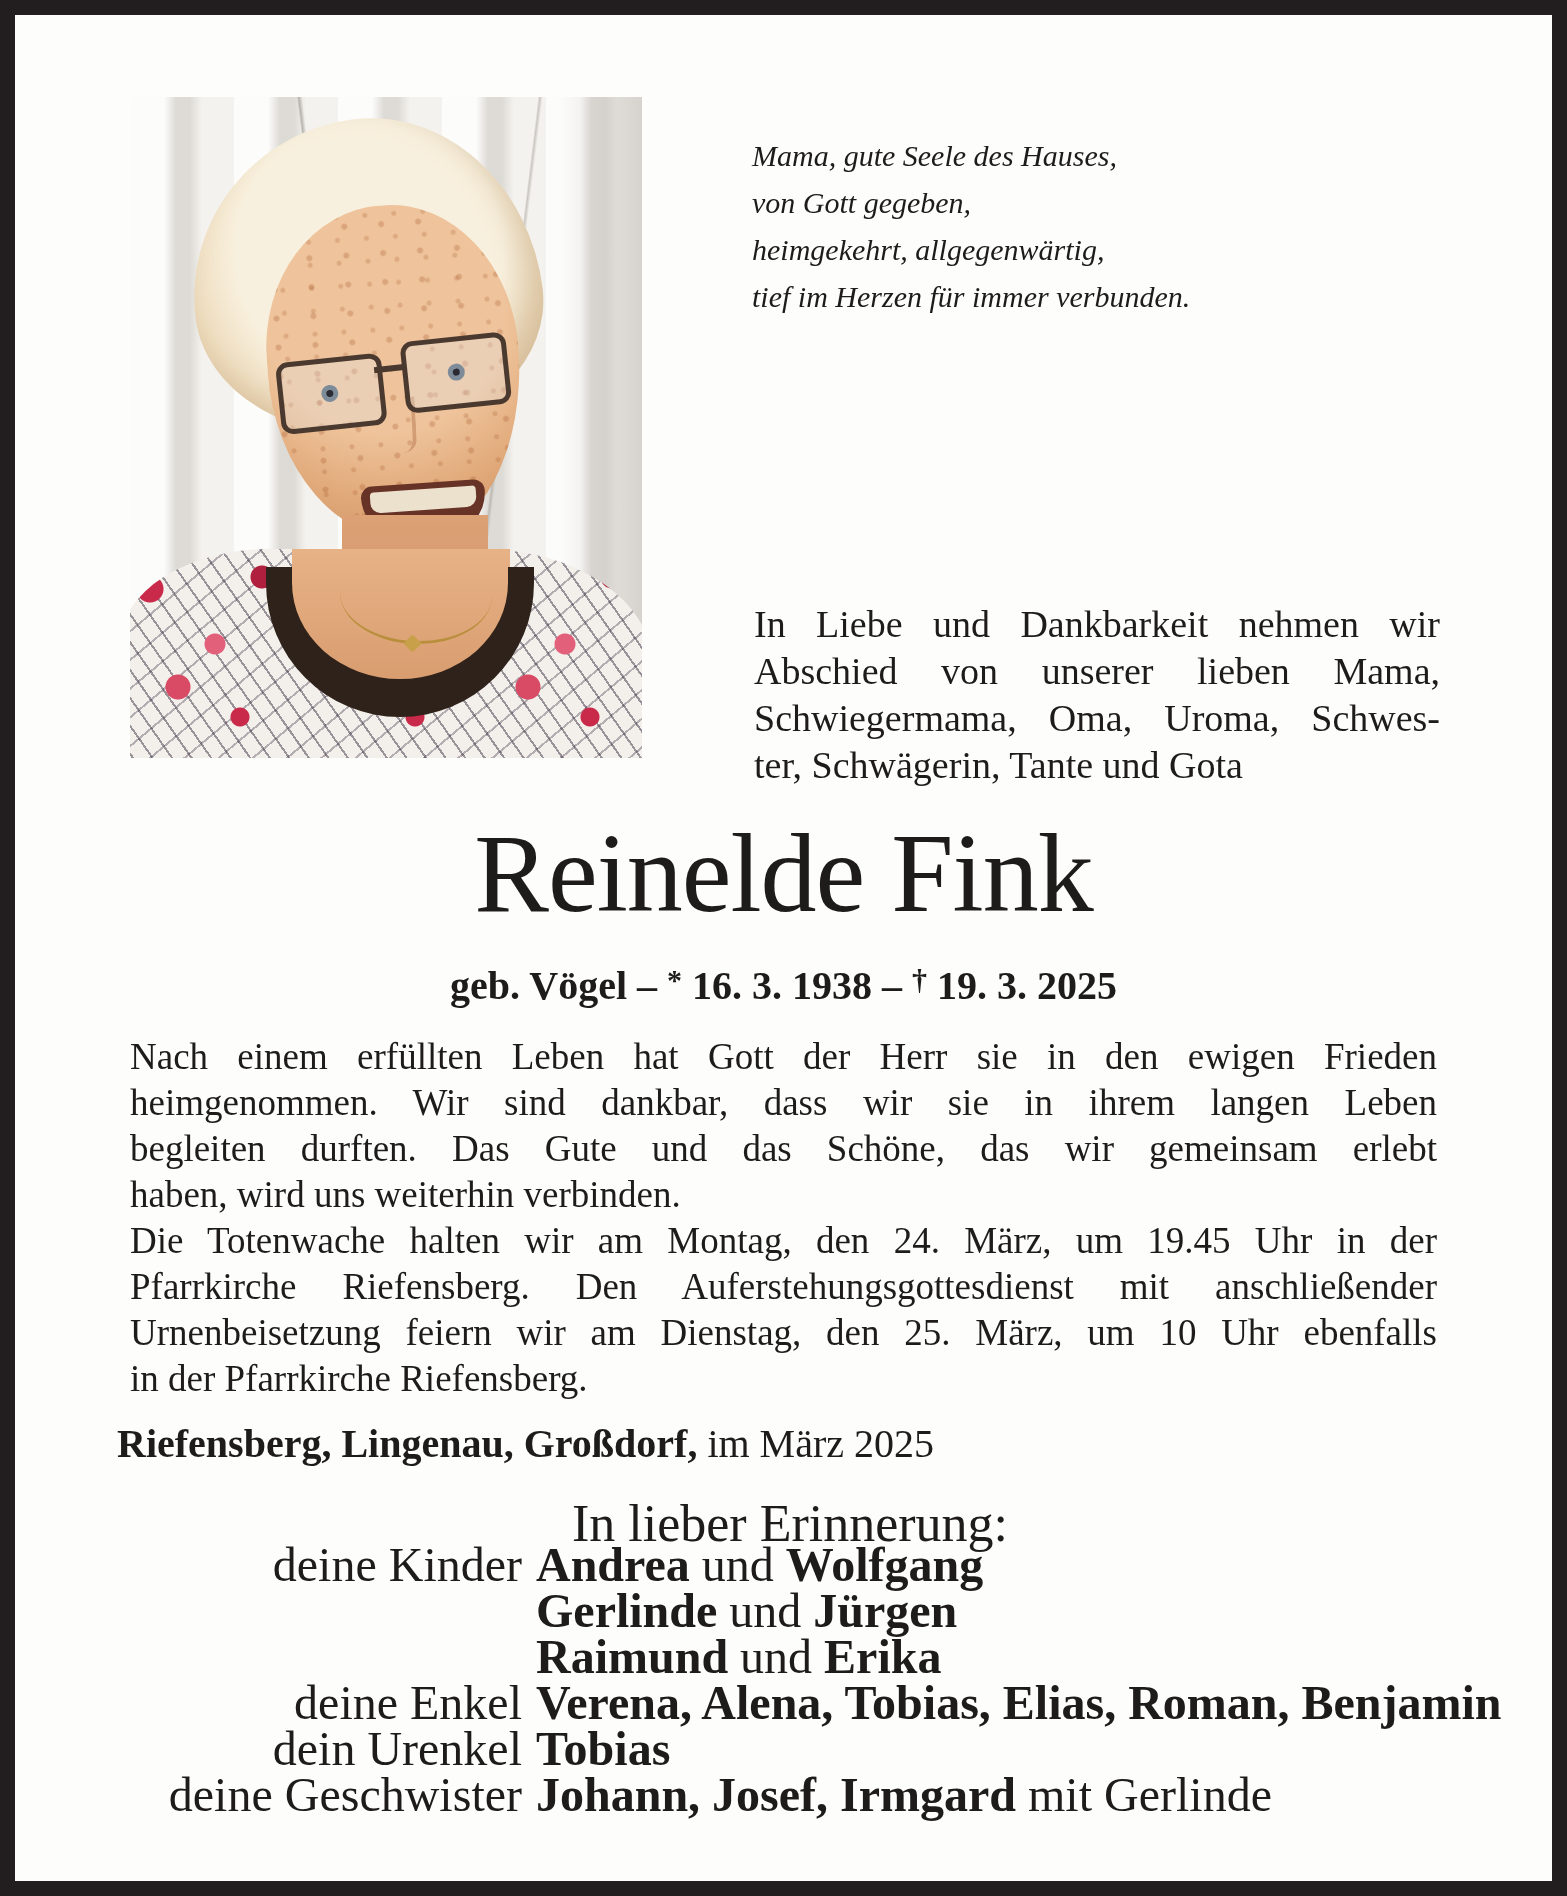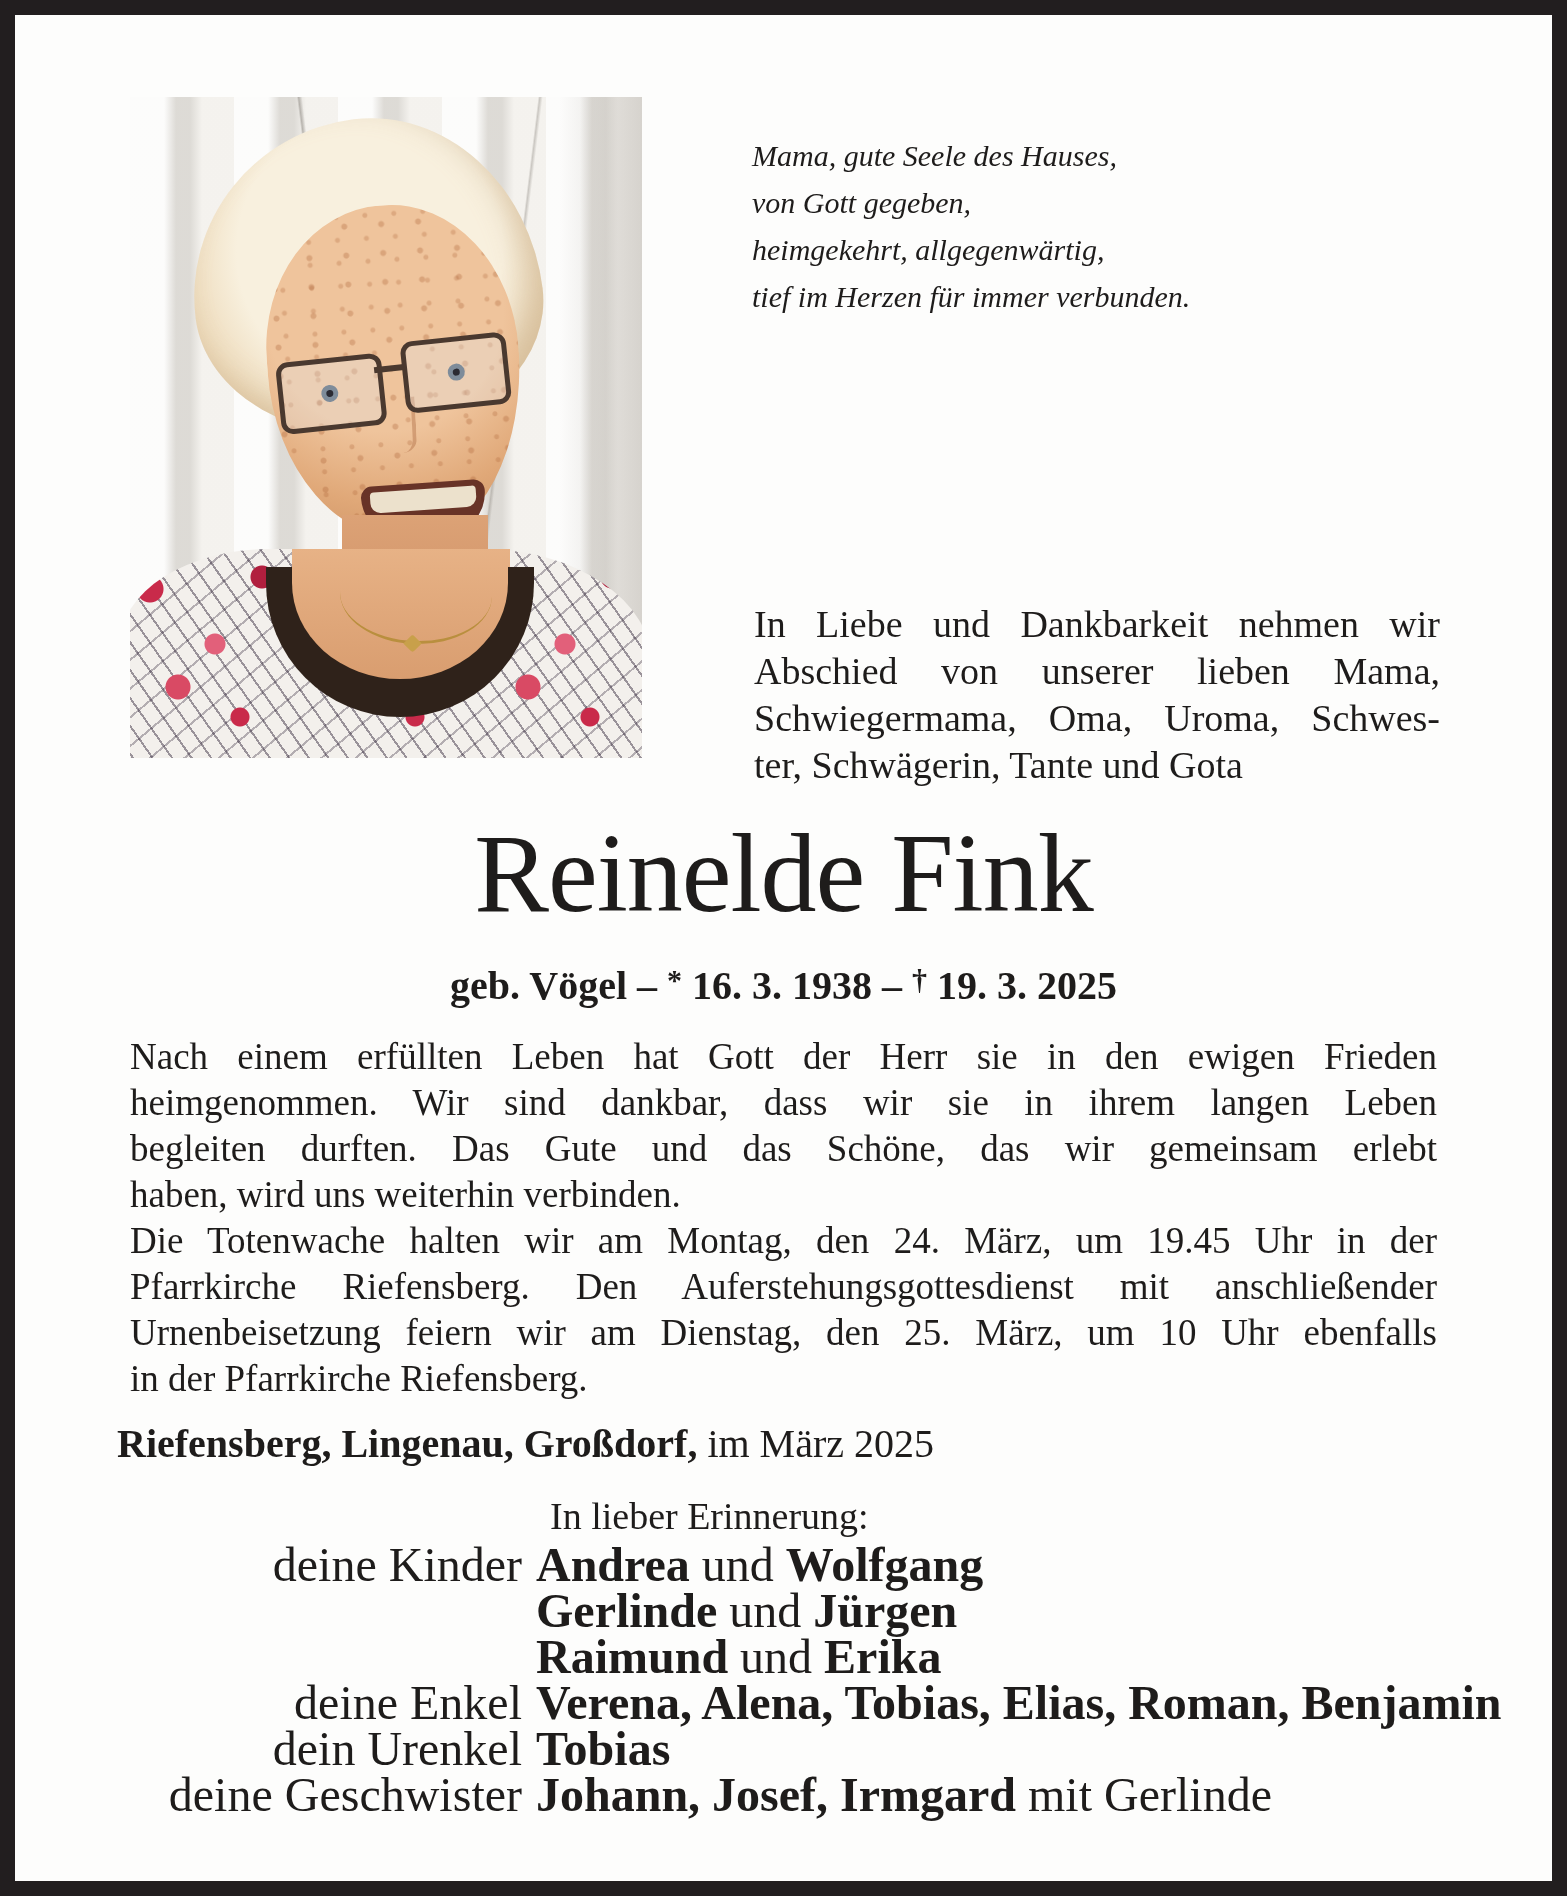--- a/index.html
+++ b/index.html
@@ -82,21 +82,21 @@
   .name{
     position:absolute;left:0;top:812px;width:100%;margin:0;text-align:center;
     font-size:112px;font-weight:400;line-height:1.1;letter-spacing:-1px;
   }
   .vitals{position:absolute;left:0;top:962px;width:100%;text-align:center;font-size:40px;font-weight:700;}
   .vitals span{margin:0 5px;text-align:center;}
   .sym{position:relative;top:-9px;font-size:30px;margin:0 2px;}
   .bodytext{position:absolute;left:130px;top:1034px;width:1307px;font-size:37px;line-height:46px;}
   .signoff{position:absolute;left:117px;top:1420px;font-size:40px;}
   .signoff .places{font-weight:700;}
-  .rem-heading{position:absolute;left:550px;top:1494px;font-size:38px;}
+  .rem-heading{position:absolute;left:572px;top:1494px;font-size:52px;}
   .family{position:absolute;left:130px;top:1542px;width:1320px;font-size:48px;line-height:46px;}
   .fam-row{white-space:nowrap;}
   .fam-label{display:inline-block;width:406px;box-sizing:border-box;padding-right:14px;text-align:right;}
   .bold{font-weight:700;}
 </style>
 </head>
 <body>
 
 <div class="frame"></div>
 

